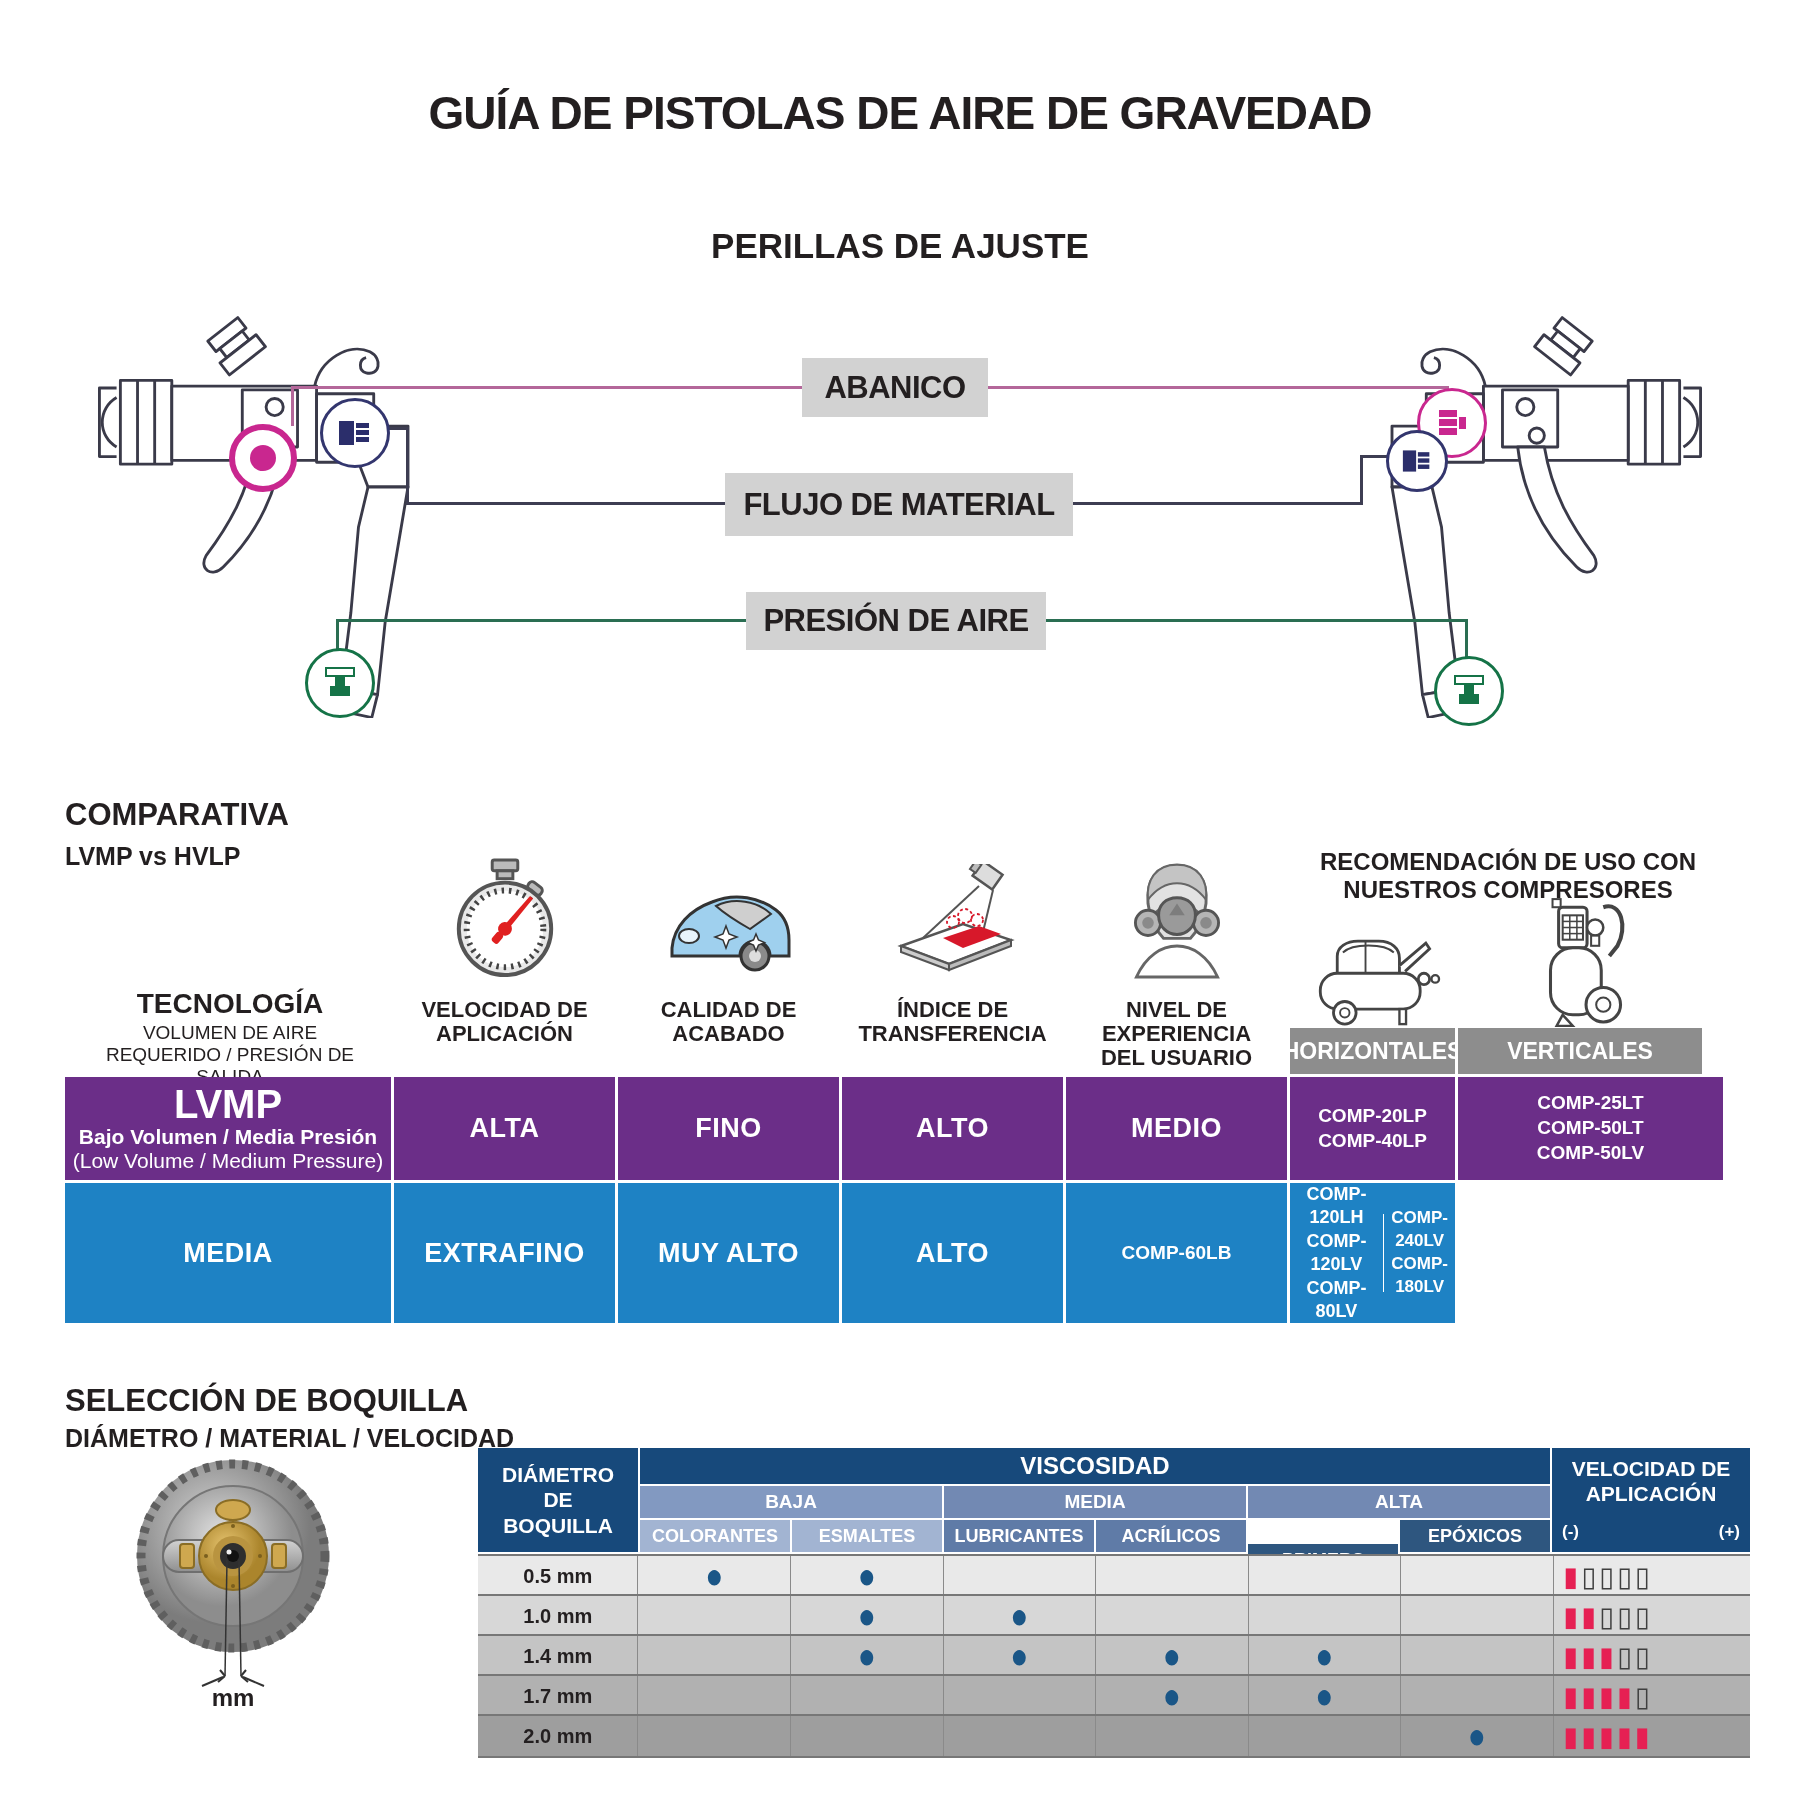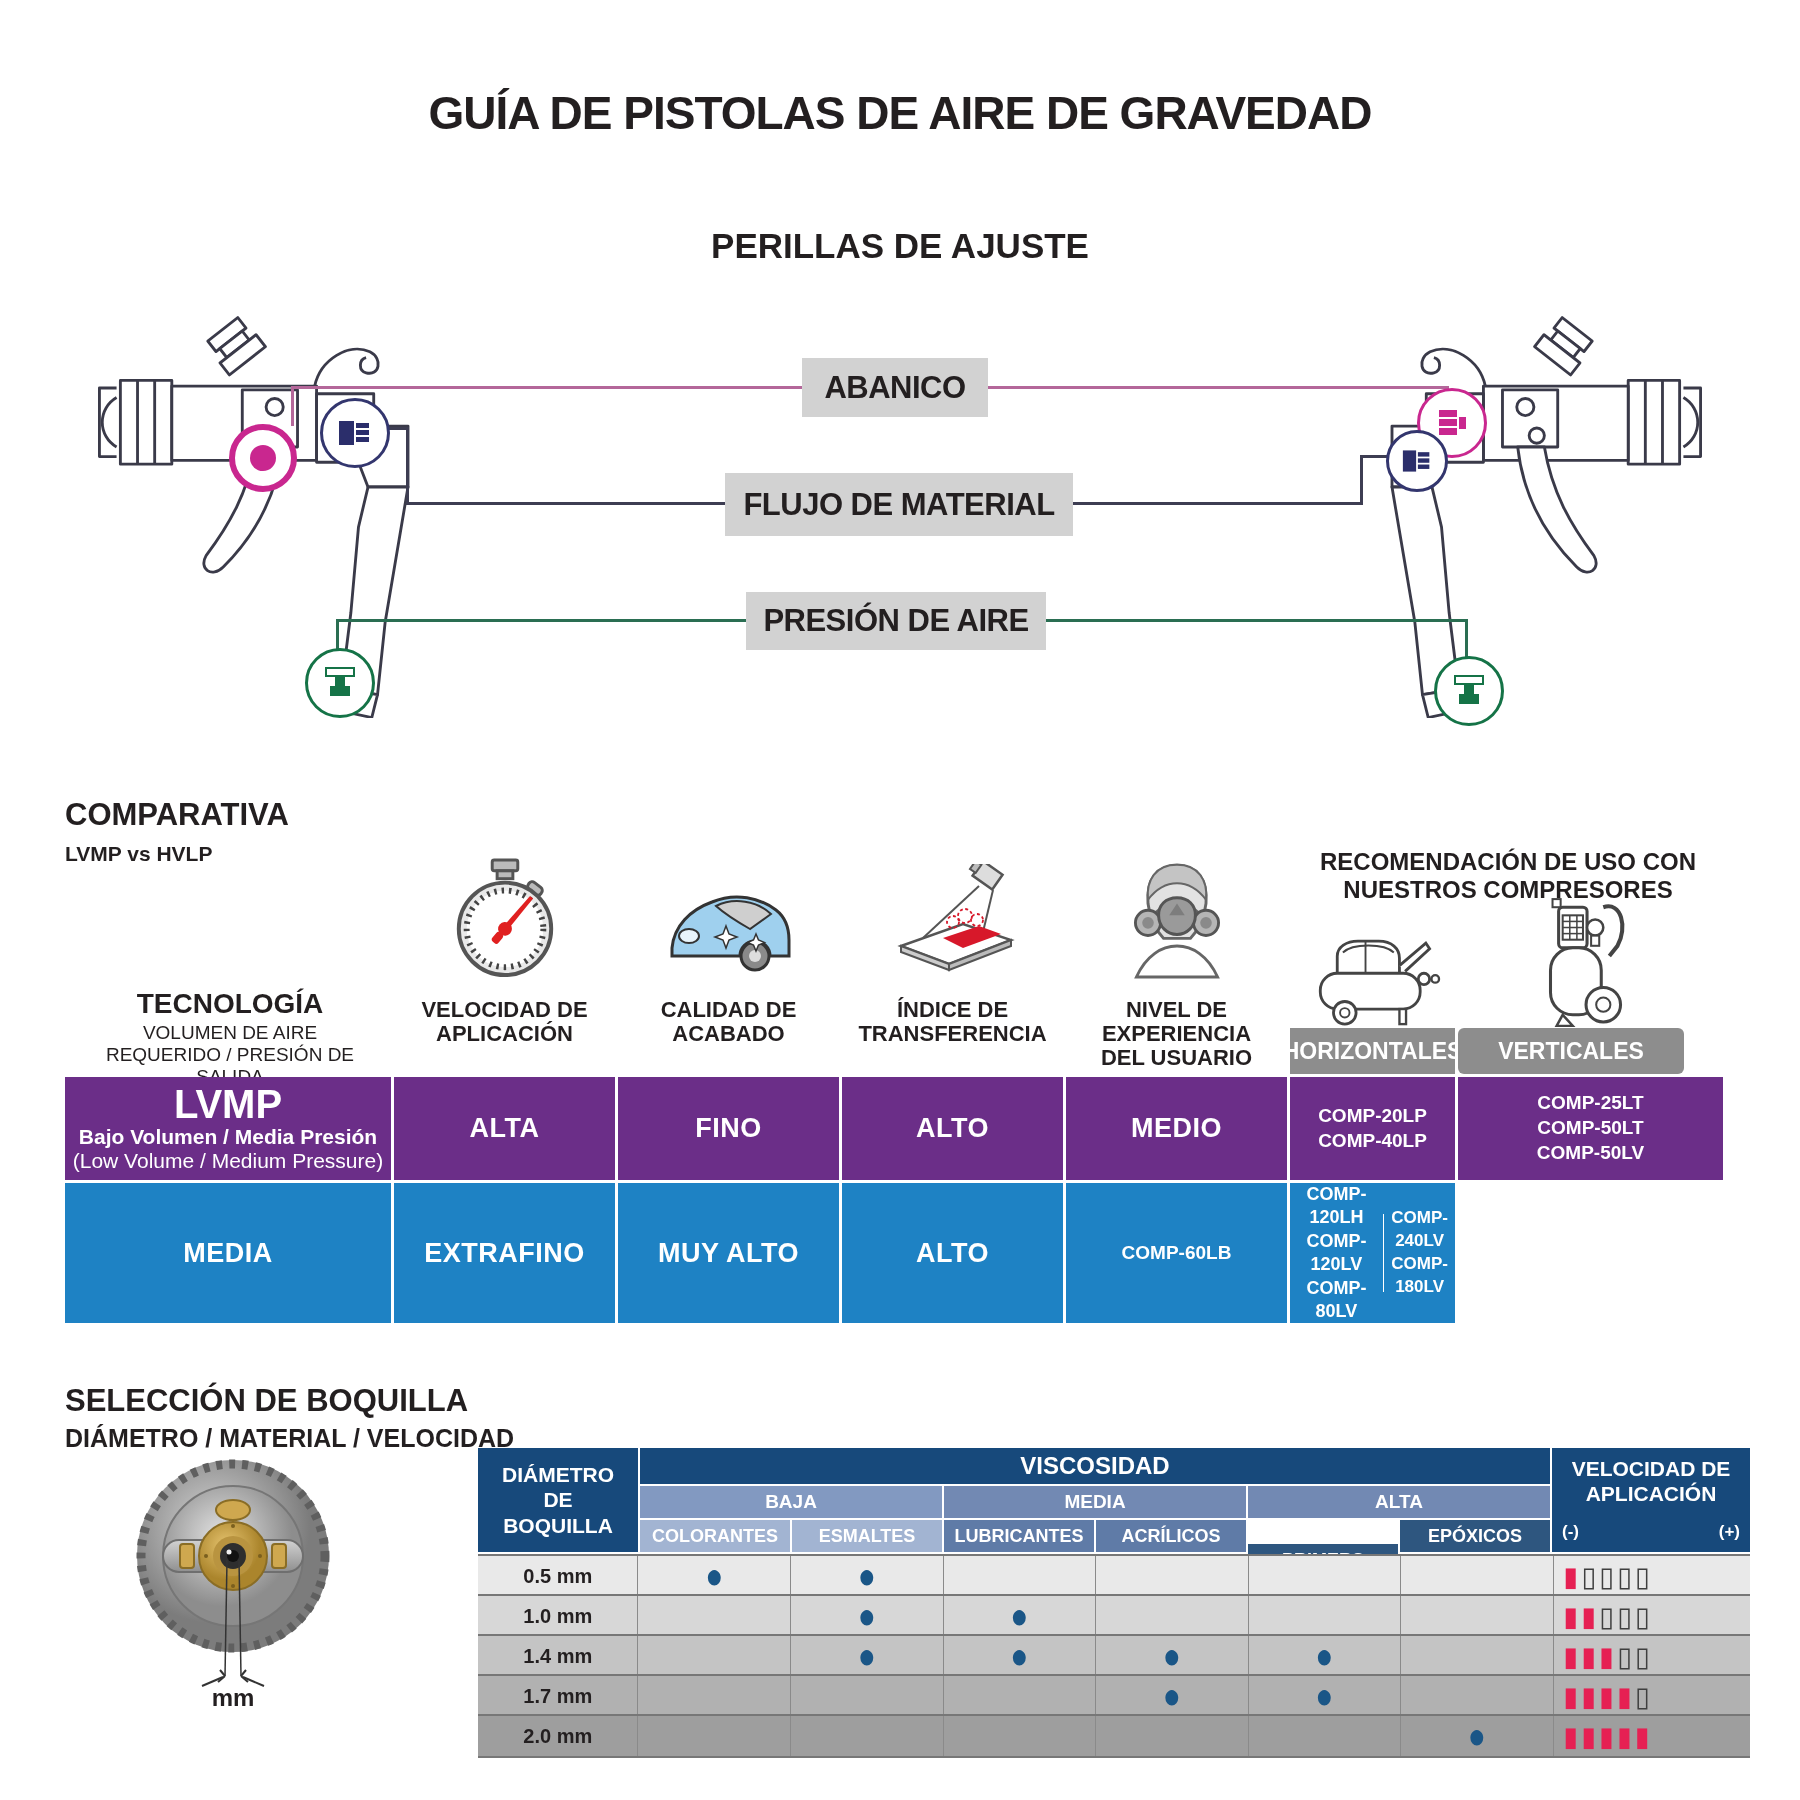--- a/index.html
+++ b/index.html
@@ -9,21 +9,21 @@
   
   .h1{left:0;top:86px;width:1800px;font-size:46px;font-weight:700;letter-spacing:-1px;text-align:center;}
   .h2{left:0;top:226px;width:1800px;font-size:35px;font-weight:700;text-align:center;}
   
   .line{position:absolute;}
   .lbl-box{position:absolute;background:#d2d2d2;display:flex;align-items:center;justify-content:center;
            font-size:31px;font-weight:700;letter-spacing:-0.5px;z-index:5;}
   .knob{position:absolute;border-radius:50%;background:#fff;display:flex;align-items:center;justify-content:center;z-index:6;}
   
   .cmp-h{left:65px;top:797px;font-size:31px;font-weight:700;}
-  .cmp-sh{left:65px;top:842px;font-size:21px;font-weight:700;}
+  .cmp-sh{left:65px;top:842px;font-size:25px;font-weight:700;}
   .tec-h{left:65px;top:988px;width:330px;text-align:center;font-size:28px;font-weight:700;}
   .tec-sub{left:95px;top:1022px;width:270px;text-align:center;font-size:19px;font-weight:500;line-height:1.15;}
   .icon-cell{position:absolute;top:850px;width:221px;height:130px;display:flex;align-items:flex-end;justify-content:center;}
   .col-lbl{position:absolute;top:998px;width:221px;display:flex;justify-content:center;
            font-size:22px;font-weight:700;text-align:center;line-height:1.1;}
   .col-lbl span{display:block;}
   .rec-h{left:1290px;top:848px;width:436px;text-align:center;font-size:24px;font-weight:700;line-height:1.15;}
   .gray-bar{position:absolute;top:1028px;height:46px;background:#8d8d8d;color:#fff;display:flex;
             align-items:center;justify-content:center;font-size:23px;font-weight:700;}
   .cmp-table{left:65px;top:1077px;display:grid;grid-template-columns:326px 221px 221px 221px 221px 165px 265px;
@@ -284,21 +284,21 @@
       <rect x="62" y="42" width="8" height="10" fill="#fff" stroke="#444" stroke-width="2"></rect>
       <path d="M74,14 C92,8 98,34 88,52 L80,62" fill="none" stroke="#444" stroke-width="4"></path>
       <rect x="22" y="54" width="50" height="66" rx="22" fill="#fff" stroke="#444" stroke-width="3"></rect>
       <rect x="24" y="6" width="8" height="8" fill="#fff" stroke="#444" stroke-width="2"></rect>
       <circle cx="74" cy="110" r="17" fill="#fff" stroke="#444" stroke-width="3"></circle>
       <circle cx="74" cy="110" r="7" fill="#fff" stroke="#444" stroke-width="2"></circle>
       <path d="M34,120 L28,131 H44 Z" fill="#fff" stroke="#444" stroke-width="2.5"></path>
     </svg>
   </div>
   <div class="gray-bar" style="left:1290px;width:165px;">HORIZONTALES</div>
-  <div class="gray-bar" style="left:1458px;width:226px;border-radius:6px;">VERTICALES</div>
+  <div class="gray-bar" style="left:1458px;width:244px;">VERTICALES</div>
 
   <div class="abs cmp-table">
     <div class="cell row-lvmp">
       <span class="tname">LVMP</span>
       <span class="tdesc">Bajo Volumen / Media Presión</span>
       <span class="ten">(Low Volume / Medium Pressure)</span>
     </div>
     <div class="cell row-lvmp val">ALTA</div>
     <div class="cell row-lvmp val">FINO</div>
     <div class="cell row-lvmp val">ALTO</div>

